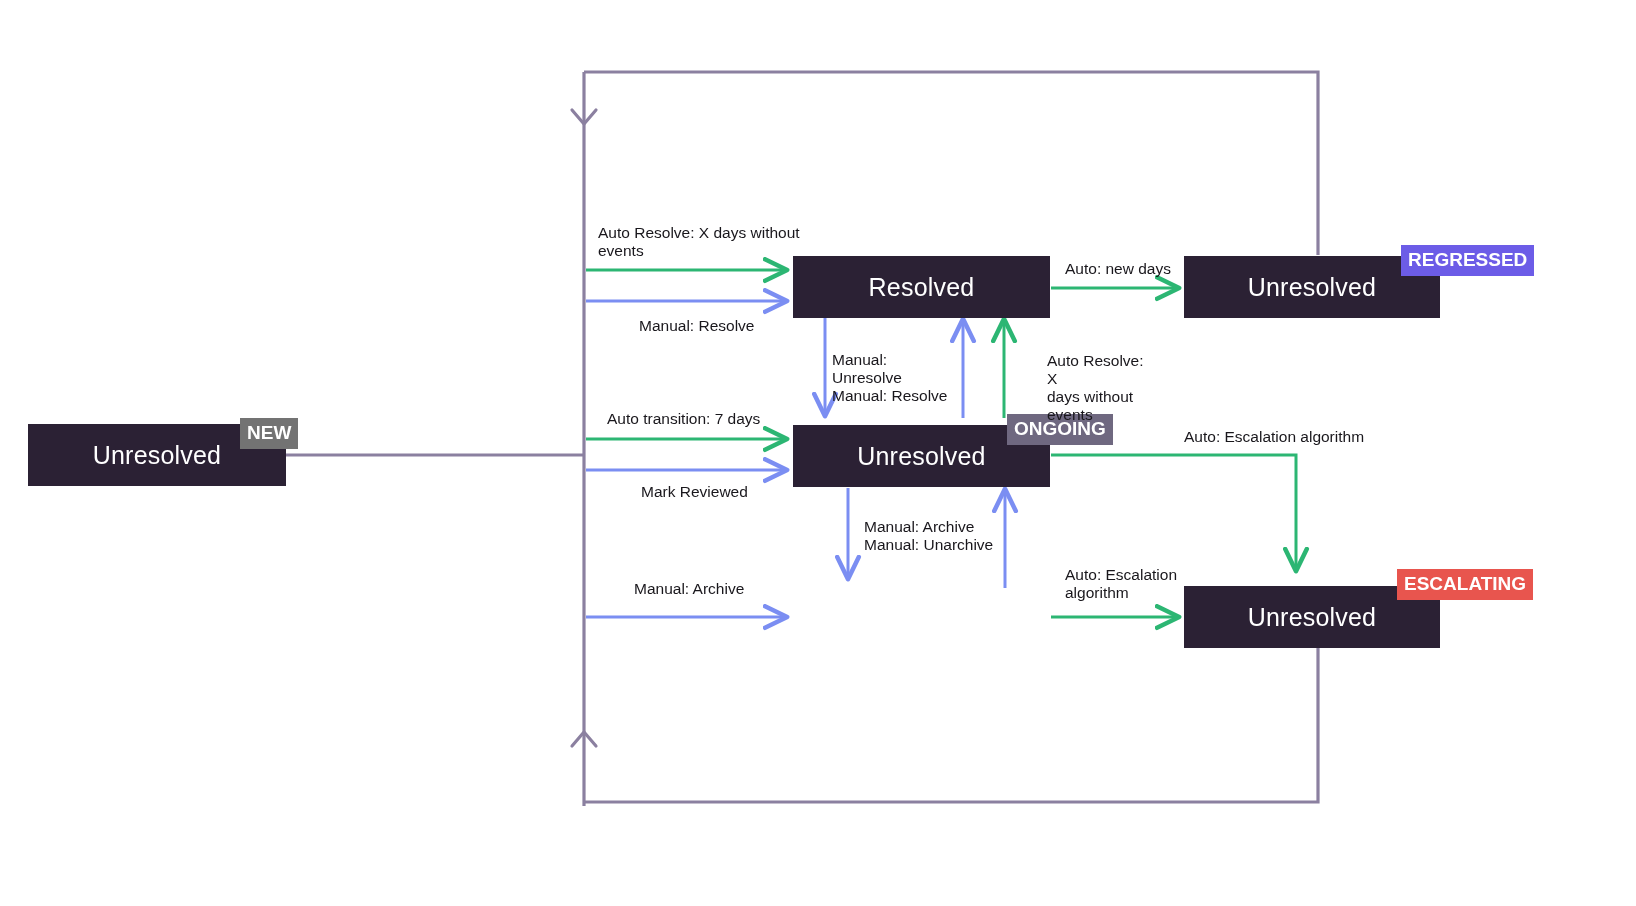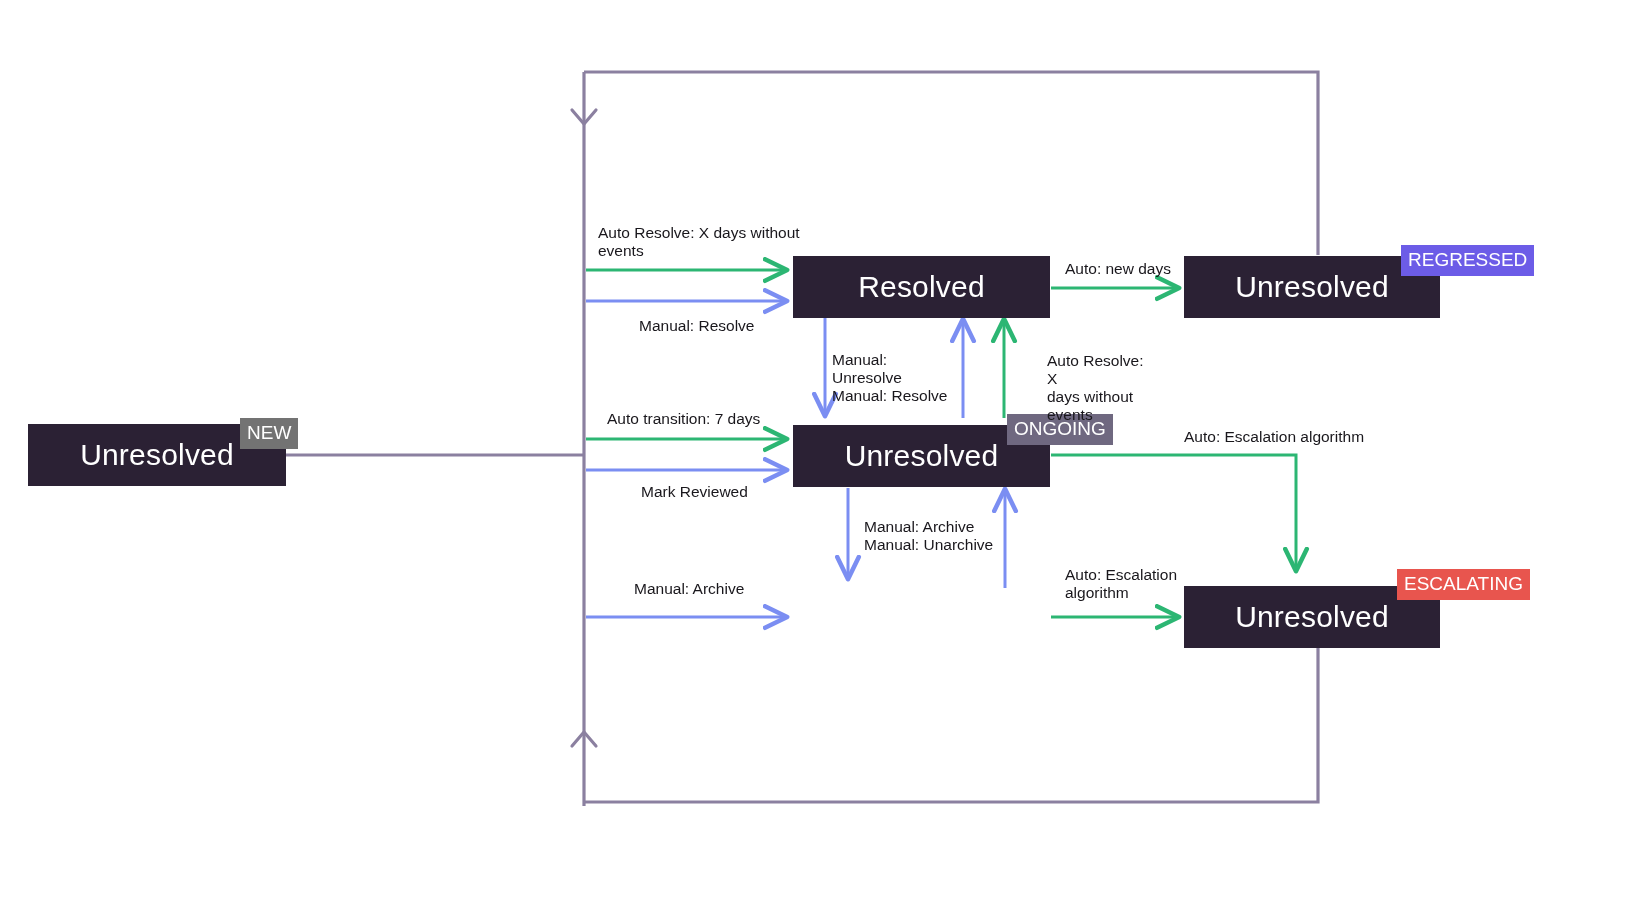--- a/index.html
+++ b/index.html
@@ -26,34 +26,35 @@
     height: 906px;
     pointer-events: none;
   }
   .node {
     position: absolute;
     background: #2b2134;
     color: #ffffff;
     display: flex;
     align-items: center;
     justify-content: center;
-    font-size: 30px;
+    font-size: 25px;
     letter-spacing: 0.2px;
     font-family: "Liberation Sans", sans-serif;
     box-sizing: border-box;
   }
   .badge {
     position: absolute;
     color: #ffffff;
     font-size: 19px;
     line-height: 26px;
     padding: 2px 7px 3px 7px;
     box-sizing: border-box;
     white-space: nowrap;
     font-family: "Liberation Sans", sans-serif;
+    font-weight: bold;
   }
   .edge-label {
     position: absolute;
     color: #19171c;
     font-size: 15.5px;
     line-height: 18px;
     white-space: pre-line;
     font-family: "Liberation Sans", sans-serif;
   }
   .edge-label.center { text-align: center; }

